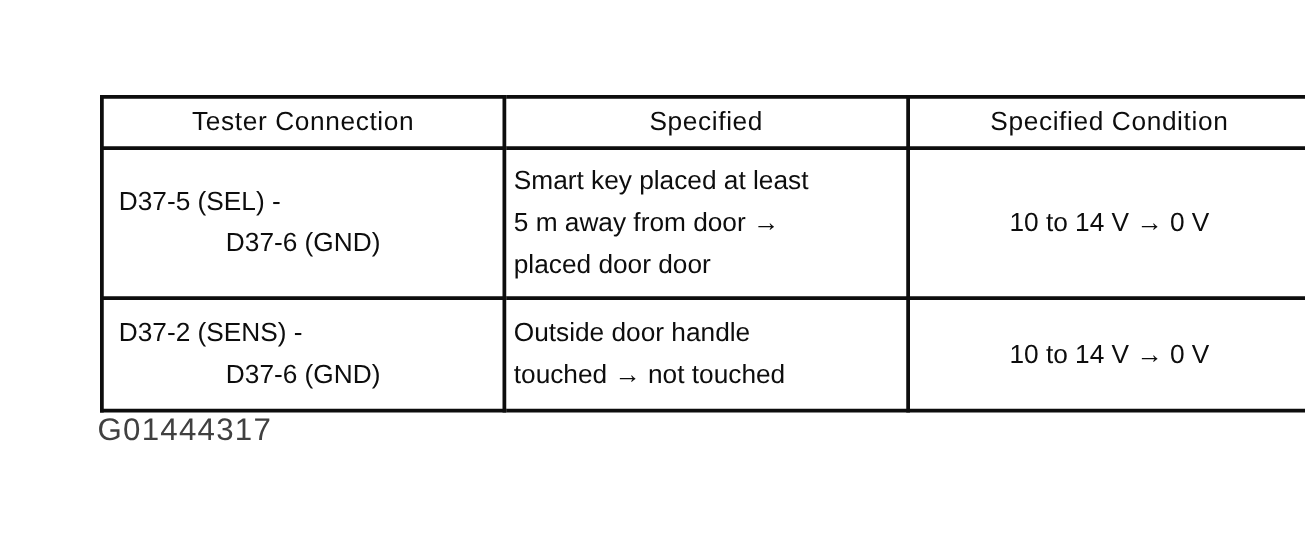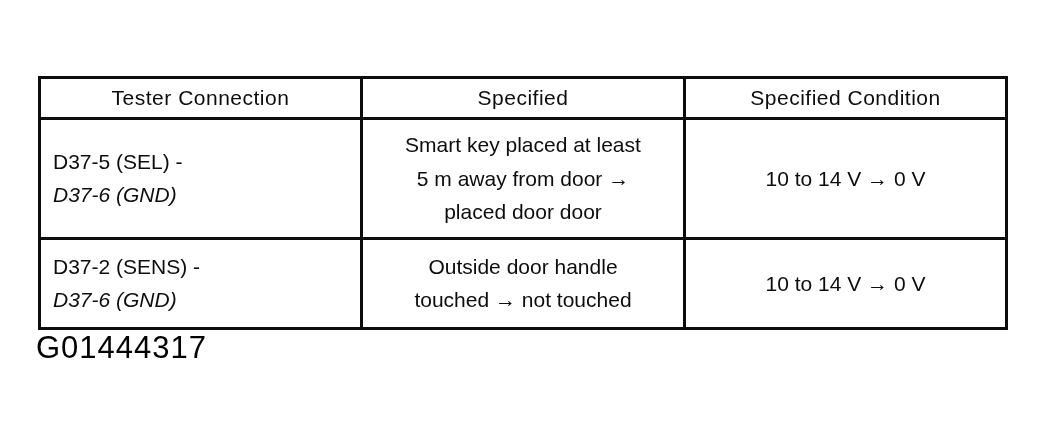--- a/index.html
+++ b/index.html
@@ -3,21 +3,21 @@
 <meta charset="utf-8">
 <style>
   * { margin: 0; padding: 0; box-sizing: border-box; }
   html, body {
     width: 1044px; height: 429px;
     background: #ffffff;
     font-family: "Liberation Sans", sans-serif;
     color: #0d0d0d;
     overflow: hidden;
   }
-  .page { position: relative; width: 912px; height: 429px; background: #fff; }
+  .page { position: relative; width: 912px; height: 429px; background: #fff; margin-left: 42px; }
 
   table.spec {
     position: absolute;
     left: 38px; top: 76px;
     width: 967px;
     border-collapse: collapse;
     table-layout: fixed;
     color: #0d0d0d;
   }
   table.spec th, table.spec td {
@@ -31,38 +31,37 @@
     height: 41px;
     font-weight: 400;
     text-align: center;
     font-size: 21px;
     letter-spacing: 0.5px;
   }
   td.conn {
     padding: 10px 12px;
     text-align: left;
   }
-  td.conn .line2 { text-align: left; font-style: italic; }
+  td.conn .line2 { text-align: center; }
   td.cond {
-    text-align: center;
     padding: 8px 6px;
   }
   td.specv {
     text-align: center;
   }
   tr.row1 td { height: 116px; }
   tr.row2 td { height: 79px; }
 
   .figure-id {
     position: absolute;
     left: 36px; top: 330px;
-    font-size: 31px;
+    font-size: 25px;
     font-weight: 500;
     letter-spacing: 1px;
-    color: #000000;
+    color: #404040;
   }
 </style>
 </head>
 <body>
 
 <div class="page">
 
   <table class="spec">
     <thead>
       <tr>

